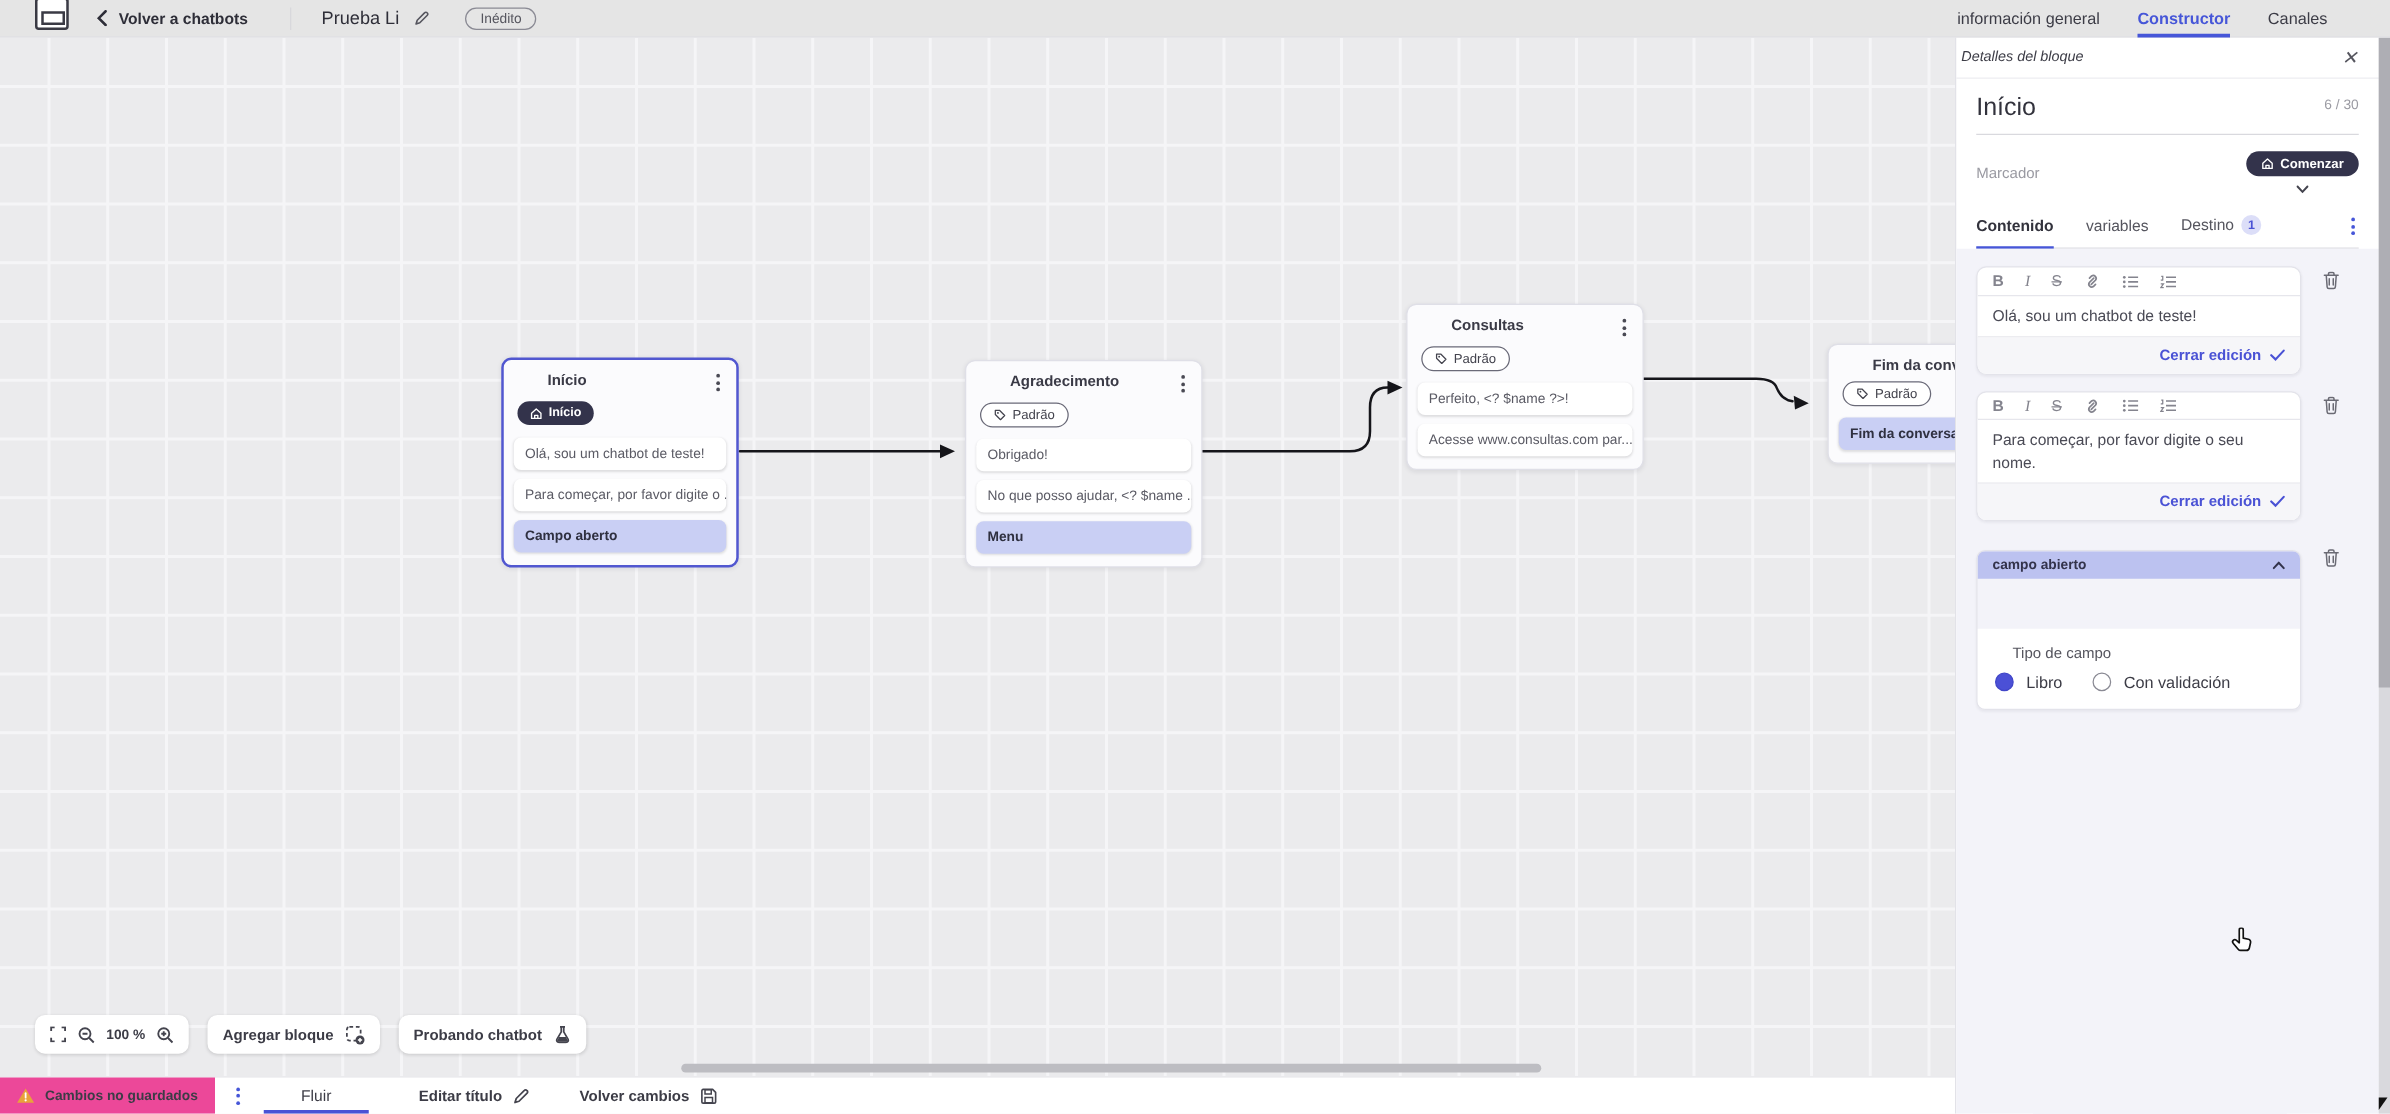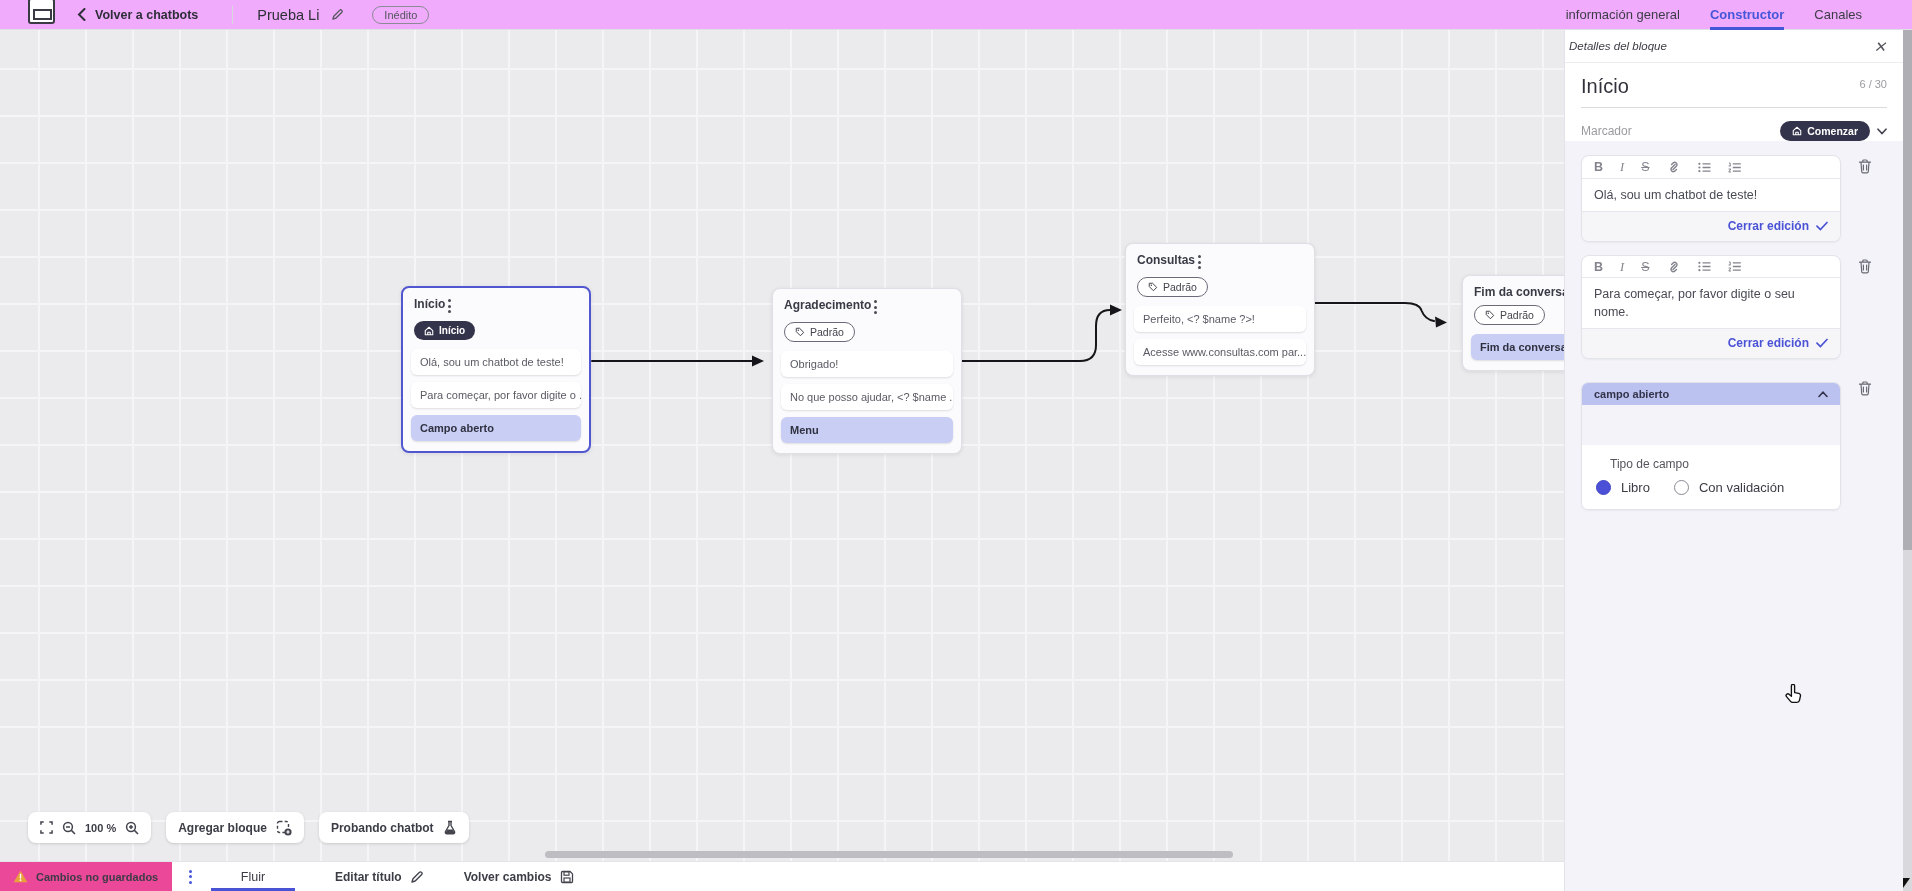--- a/index.html
+++ b/index.html
@@ -1,20 +1,20 @@
 <!DOCTYPE html>
 <html><head>
 <meta charset="utf-8">
 <style>
   * { margin:0; padding:0; box-sizing:border-box; }
   html,body { width:1912px; height:891px; overflow:hidden; }
   body { font-family:"Liberation Sans", sans-serif; position:relative; background:#fff; color:#3c3c46; }
 
   
-  .header { position:absolute; left:0; top:0; width:1912px; height:30px; background:#f0abfc;
+  .header { position:absolute; left:0; top:0; width:1912px; height:30px; background:#e5e5e5;
             border-bottom:1px solid #dfdfe4; display:flex; align-items:center; z-index:20; }
   .logo { width:27px; height:26px; border:2px solid #3a3a44; border-radius:3px; margin:-8px 0 0 28px;
           position:relative; background:#fff; }
   .logo::after { content:""; position:absolute; left:3px; top:9px; width:15px; height:7px; border:2px solid #3a3a44; }
   .back-btn { display:flex; align-items:center; gap:9px; margin-left:22px; cursor:pointer; }
   .back-btn span { font-size:12.5px; font-weight:700; color:#2e2e38; }
   .hdr-divider { width:1px; height:18px; background:#d8d8dc; margin:0 24px 0 34px; }
   .doc-title { font-size:14.5px; color:#2e2e38; }
   .pencil-btn { margin-left:12px; color:#55555e; cursor:pointer; display:flex; }
   .status-pill { margin-left:28px; font-size:11px; color:#55555e; border:1px solid #8a8a94;
@@ -29,21 +29,21 @@
   .canvas { position:absolute; left:0; top:30px; width:1564px; height:831px; overflow:hidden;
             background-color:#ebebed;
             background-image:linear-gradient(#f5f5f7 2px, transparent 2px),
                              linear-gradient(90deg, #f5f5f7 2px, transparent 2px);
             background-size:47px 47px; background-position:-9px -9px; }
   .wires { position:absolute; left:0; top:0; z-index:1; }
 
   .block { position:absolute; width:190px; background:#fbfbfd; border:1px solid #dfdfe7;
            border-radius:8px; box-shadow:0 1px 4px rgba(20,20,40,.09); z-index:2; padding-bottom:3px; }
   .block.selected { border:2px solid #5157d0; }
-  .block-head { display:flex; align-items:flex-start; padding:9px 10px 0 11px; }
+  .block-head { display:flex; justify-content:space-between; align-items:flex-start; padding:9px 10px 0 11px;margin-left:24px; }
   .block-title { font-size:12px; font-weight:700; color:#3a3a46; }
   .kebab { display:flex; flex-direction:column; gap:2.5px; padding:2px 3px; cursor:pointer; color:#4a4a54; }
   .kebab i { width:3px; height:3px; border-radius:50%; background:currentColor; }
   .badge-row { padding:6px 11px 2px; }
   .badge-dark { display:inline-flex; align-items:center; gap:5px; background:#33334b; color:#fff;
                 font-size:10px; font-weight:700; padding:4px 10px; border-radius:12px; }
   .badge-outline { display:inline-flex; align-items:center; gap:5px; background:#fff; color:#44444e;
                    font-size:10.5px; border:1px solid #6a6a78; padding:3px 10px; border-radius:12px; }
   .block-item { margin:7px 8px; padding:7px 9px; background:#fff; border-radius:6px;
                 box-shadow:0 1px 2px rgba(0,0,0,.12); font-size:11px; color:#5a5a64;
@@ -71,21 +71,21 @@
   .panel-row1 .ttl { font-size:11.5px; color:#3c3c46; }
   .close-x { font-size:15px; color:#55555e; cursor:pointer; line-height:1; }
 
   .panel-white { padding:12px 25px 0 16px; }
   .name-row { display:flex; justify-content:space-between; align-items:flex-start; }
   .block-name { font-size:20px; color:#32323c; }
   .name-counter { font-size:11px; color:#9a9aa2; margin-top:3px; }
   .name-underline { border-bottom:1px solid #d9d9de; margin-top:9px; }
   .marker-row { display:flex; justify-content:space-between; align-items:center; margin-top:13px; }
   .marker-label { font-size:12px; color:#9a9aa2; }
-  .marker-right { display:flex; align-items:center; gap:7px; }
+  .marker-right { display:flex; align-items:center; gap:7px;flex-direction:column; }
   .pill-comenzar { display:inline-flex; align-items:center; gap:5px; background:#33334b; color:#fff;
                    font-size:10.5px; font-weight:700; padding:4px 12px; border-radius:12px; cursor:pointer; }
   .panel-tabs { display:flex; align-items:flex-end; gap:26px; margin-top:16px; height:28px;
                 border-bottom:1px solid #dcdce2; }
   .panel-tab { font-size:12.5px; color:#55555e; padding-bottom:9px; border-bottom:2.5px solid transparent;
                margin-bottom:-1px; cursor:pointer; display:flex; align-items:center; gap:6px; }
   .panel-tab.active { color:#32323c; font-weight:700; border-bottom-color:#4656d8; }
   .tab-badge { width:16px; height:16px; border-radius:50%; background:#dcdef8; color:#4a52d5;
                font-size:10px; font-weight:700; display:flex; align-items:center; justify-content:center; }
   .panel-tabs .spacer { flex:1; }
@@ -333,20 +333,38 @@
               <path d="M1.5 5.5 L6 1.5 L10.5 5.5 V10.5 H1.5 Z M4.5 10.5 V7.5 h3 v3" fill="none" stroke="#fff" stroke-width="1.3" stroke-linejoin="round"></path>
             </svg>
           <span>Comenzar</span>
         </span>
         <svg width="10" height="7" viewBox="0 0 10 7">
             <path d="M1 1.2 L5 5.5 L9 1.2" fill="none" stroke="#44444e" stroke-width="1.6" stroke-linecap="round"></path>
           </svg>
       </span>
     </div>
 
+    <div class="panel-tabs">
+      <div class="panel-tab active">
+          <span>Contenido</span>
+        </div>
+      <div class="panel-tab">
+          <span>variables</span>
+        </div>
+      <div class="panel-tab">
+        <span>Destino</span>
+        <span class="tab-badge">1</span>
+      </div>
+      <div class="spacer"></div>
+      <div class="kebab">
+          <i></i>
+          <i></i>
+          <i></i>
+        </div>
+    </div>
   </div>
 
   <div class="panel-content">
 
     <div class="ed-row">
       <div class="editor">
         <div class="ed-toolbar">
           <span class="tbtn bold">B</span>
           <span class="tbtn italic">I</span>
           <span class="tbtn strike">S</span>

